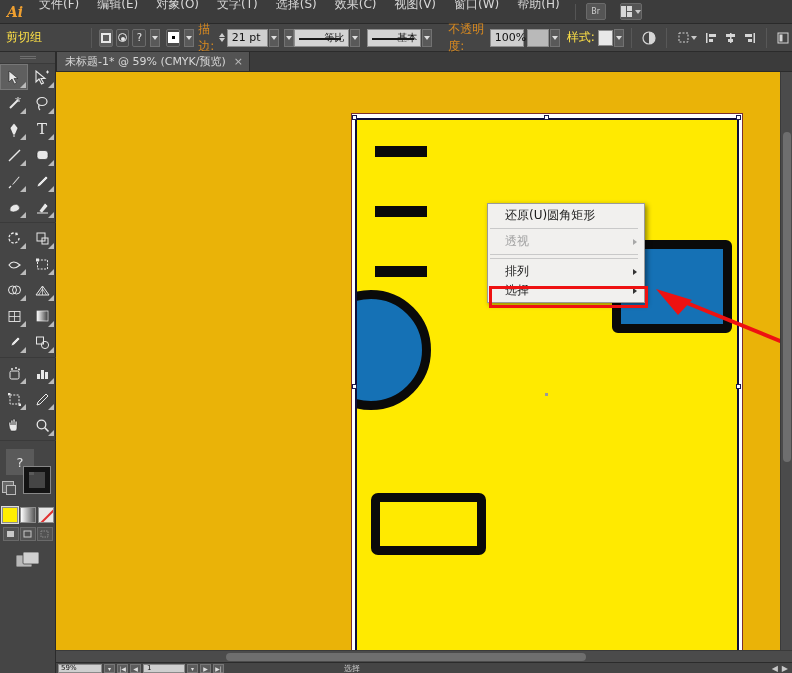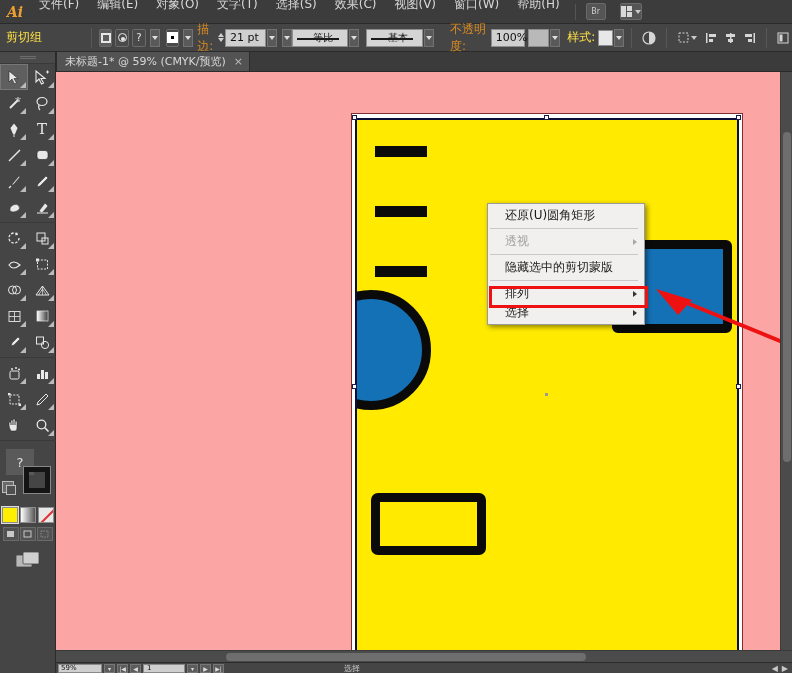--- a/index.html
+++ b/index.html
@@ -77,21 +77,21 @@
   .orange{color:#d98a20;font-size:12px;}
   .spinner{
     width:9px;height:18px;display:flex;flex-direction:column;justify-content:center;
     align-items:center;margin-right:1px;
   }
   .spin-up{width:0;height:0;border-left:3px solid transparent;border-right:3px solid transparent;border-bottom:4px solid #cfcfcf;margin-bottom:1px;}
   .spin-dn{width:0;height:0;border-left:3px solid transparent;border-right:3px solid transparent;border-top:4px solid #cfcfcf;}
   .strokebox{
     width:72px;height:18px;background:#d4d4d4;border:1px solid #8d8d8d;
     display:inline-flex;align-items:center;justify-content:flex-end;
-    padding-right:14px;color:#111;font-size:10px;position:relative;
+    padding-right:3px;color:#111;font-size:10px;position:relative;
   }
   .strokebox:before{
     content:"";position:absolute;left:4px;top:8px;width:42px;height:2px;background:#1a1a1a;
   }
   .swatch-sm{width:20px;height:16px;background:#e8e8e8;border:1px solid #8d8d8d;}
   .cb-iconbtn{
     width:17px;height:17px;display:inline-flex;align-items:center;justify-content:center;
     color:#dcdcdc;font-size:11px;margin:0 3px;
   }
 
@@ -152,21 +152,21 @@
   .csw.none:after{content:"";position:absolute;left:-3px;top:7px;width:24px;height:2px;
     background:#e03030;transform:rotate(-45deg);}
   .drawrow{display:flex;justify-content:center;gap:1px;margin-top:4px;}
   .dsw{width:16px;height:14px;background:#525252;border:1px solid #6a6a6a;
     display:flex;align-items:center;justify-content:center;color:#c8c8c8;font-size:9px;}
   .screenmode{display:flex;justify-content:center;margin-top:10px;}
 
   
   .canvas{
     position:absolute;left:56px;top:72px;width:736px;height:590px;
-    background:#fca5a5;overflow:hidden;
+    background:#eab308;overflow:hidden;
   }
   
   .page-shadow{
     position:absolute;left:295px;top:41px;width:392px;height:545px;
     background:#ffffff;border:1px solid #7a3030;
   }
   .artboard{
     position:absolute;left:301px;top:48px;width:380px;height:535px;
     background:#ffea00;overflow:hidden;
   }
@@ -644,23 +644,20 @@
     <div class="ctxmenu">
       <div class="ctxrow">
         <span>还原(U)圆角矩形</span>
       </div>
       <div class="ctxsep"></div>
       <div class="ctxrow disabled">
         <span>透视</span>
         <span class="submenu-arrow"></span>
       </div>
       <div class="ctxsep"></div>
-      <div class="ctxrow">
-        <span>隐藏选中的剪切蒙版</span>
-      </div>
       <div class="ctxsep"></div>
       <div class="ctxrow">
         <span>排列</span>
         <span class="submenu-arrow"></span>
       </div>
       <div class="ctxrow">
         <span>选择</span>
         <span class="submenu-arrow"></span>
       </div>
     </div>

